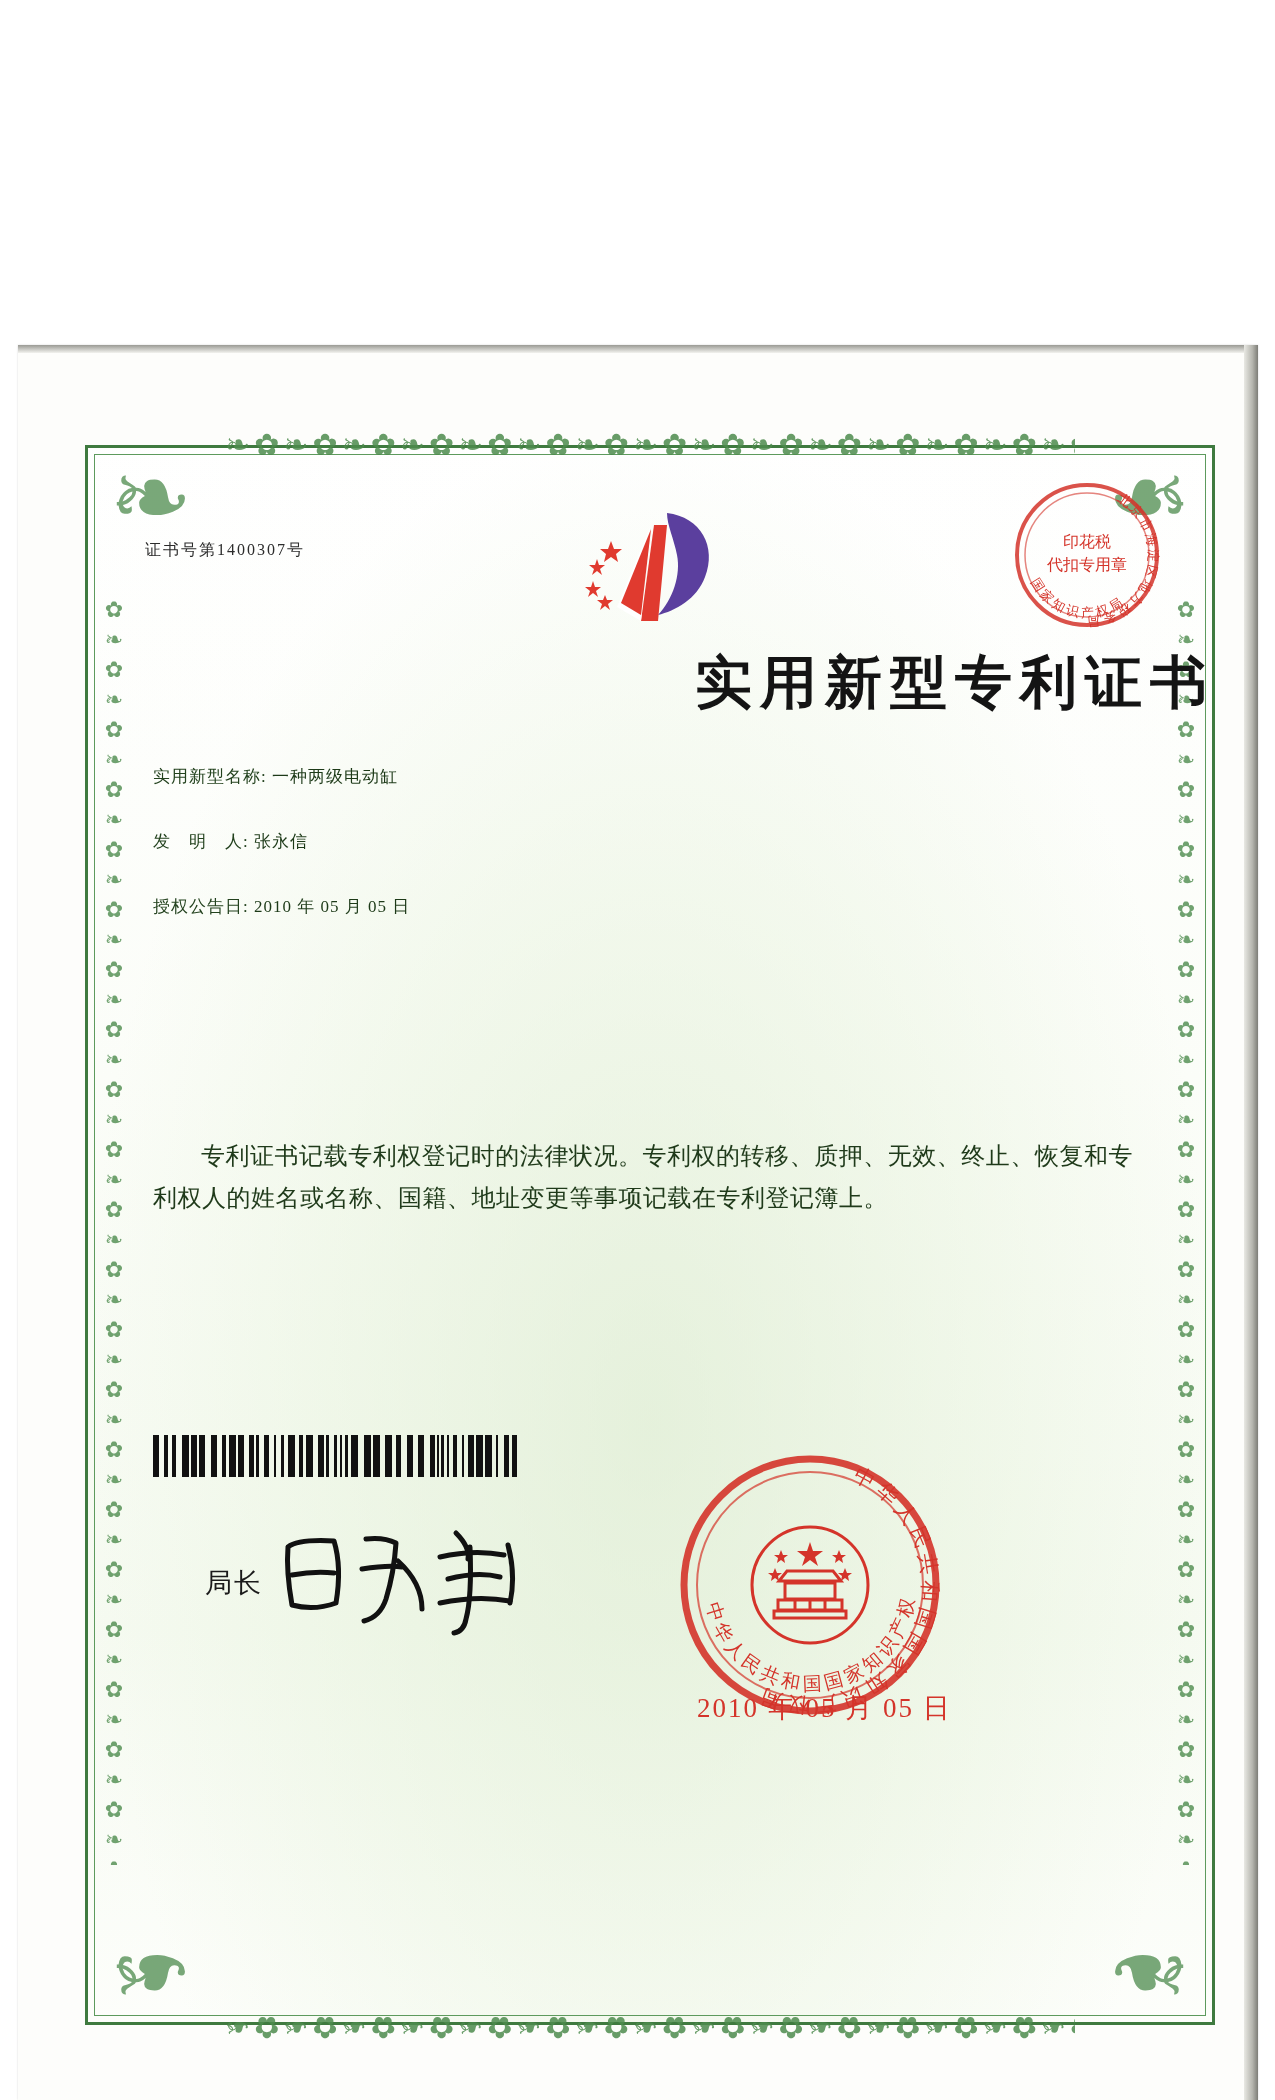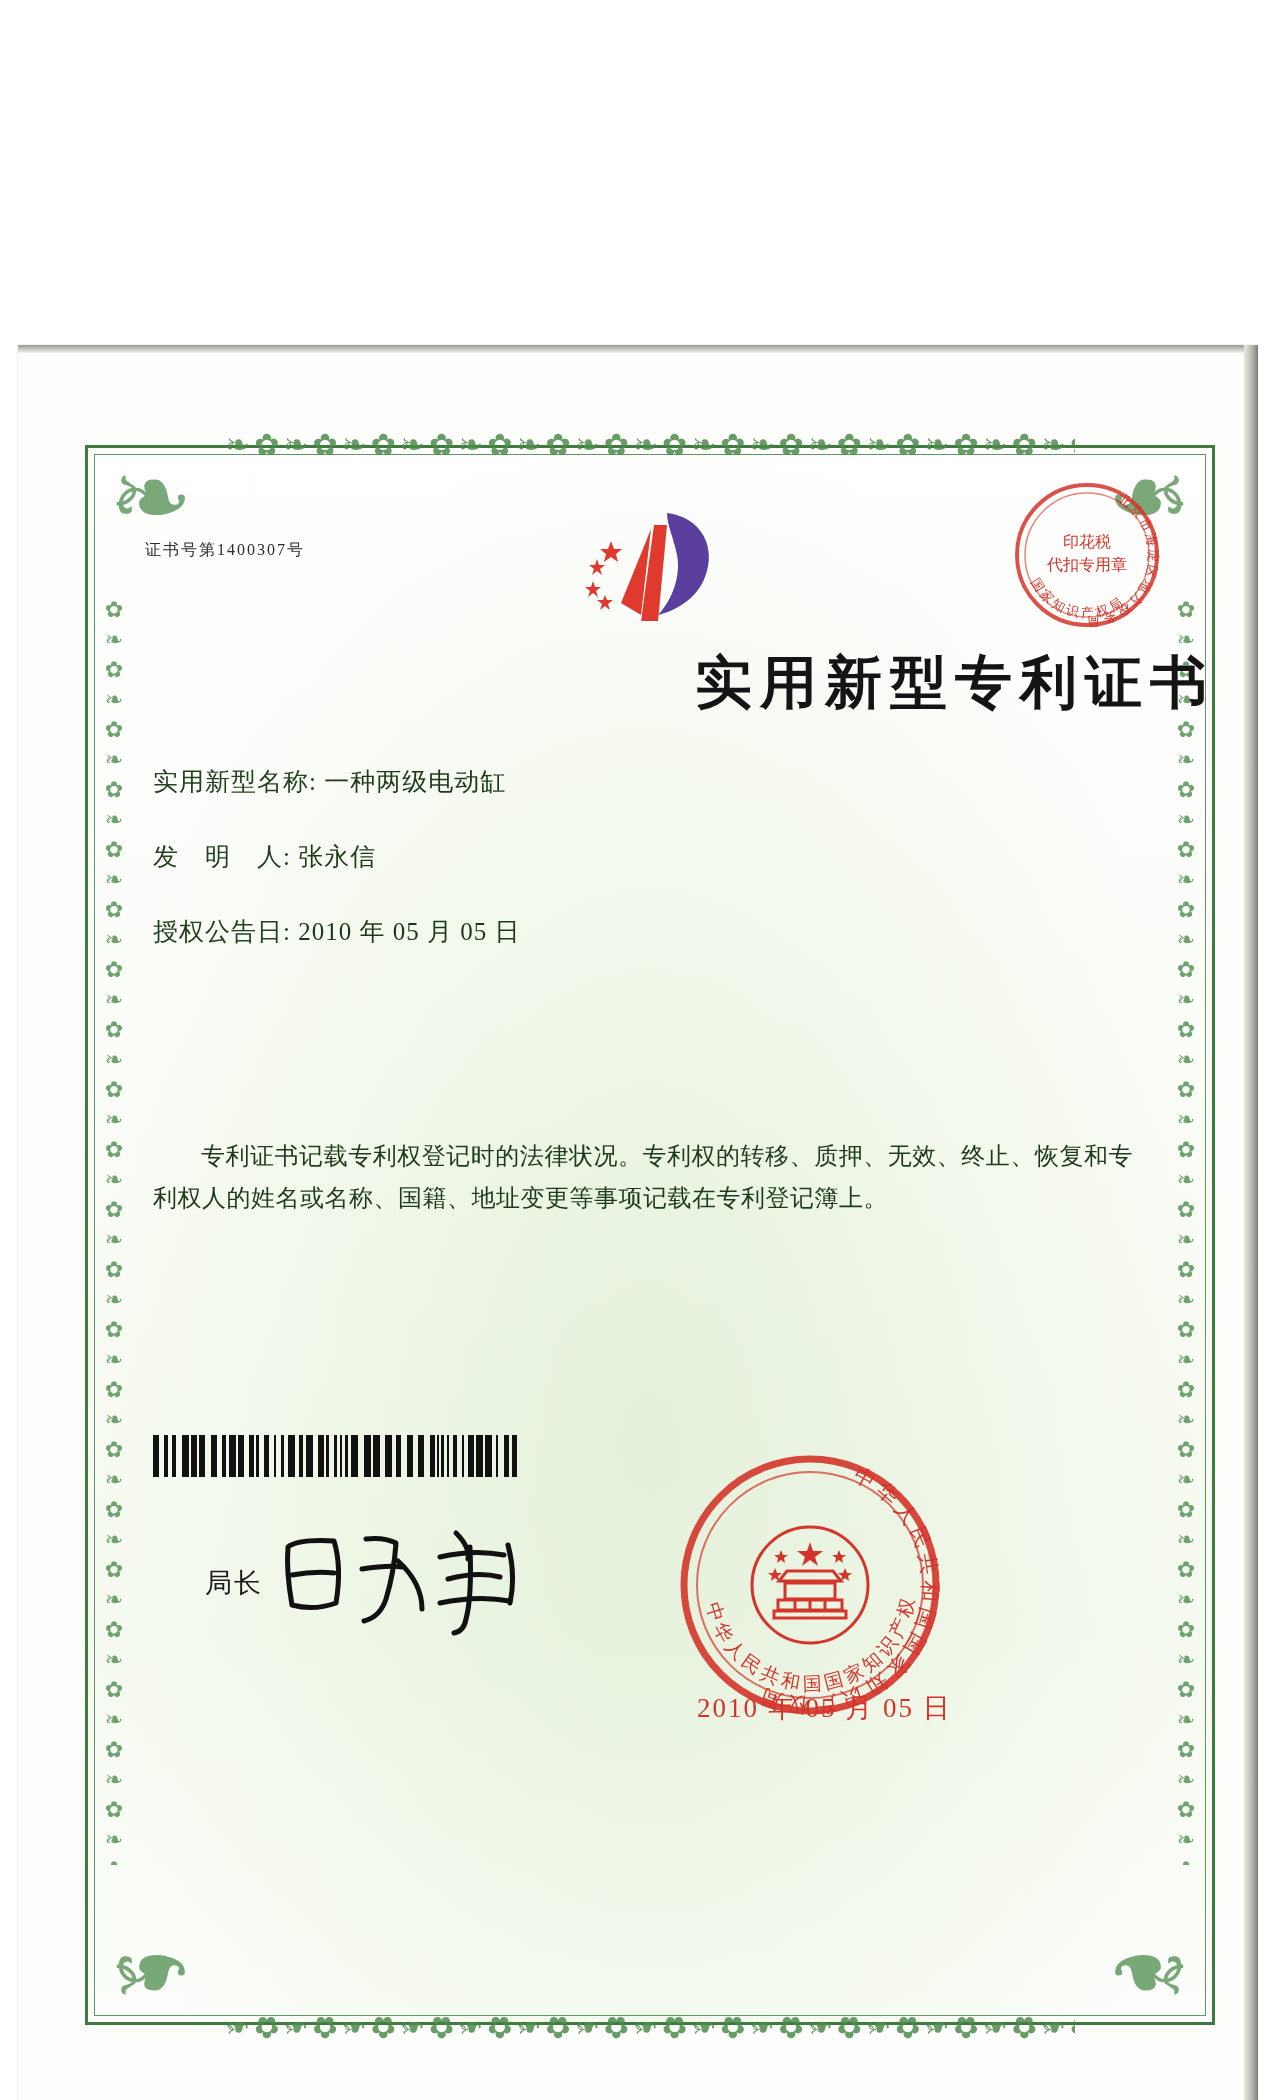--- a/index.html
+++ b/index.html
@@ -157,21 +157,21 @@
     font-family: "DejaVu Serif", serif;
   }
 
   #fields {
     position: absolute;
     left: 68px;
     top: 320px;
     width: 980px;
   }
   .field-row {
-    font-size: 25px;
+    font-size: 17px;
     color: #23341f;
     margin-bottom: 42px;
     letter-spacing: 1px;
     white-space: nowrap;
   }
   .field-label { color: #23421e; }
   .field-value { color: #1d3a18; }
 
   #body-text {
     position: absolute;

